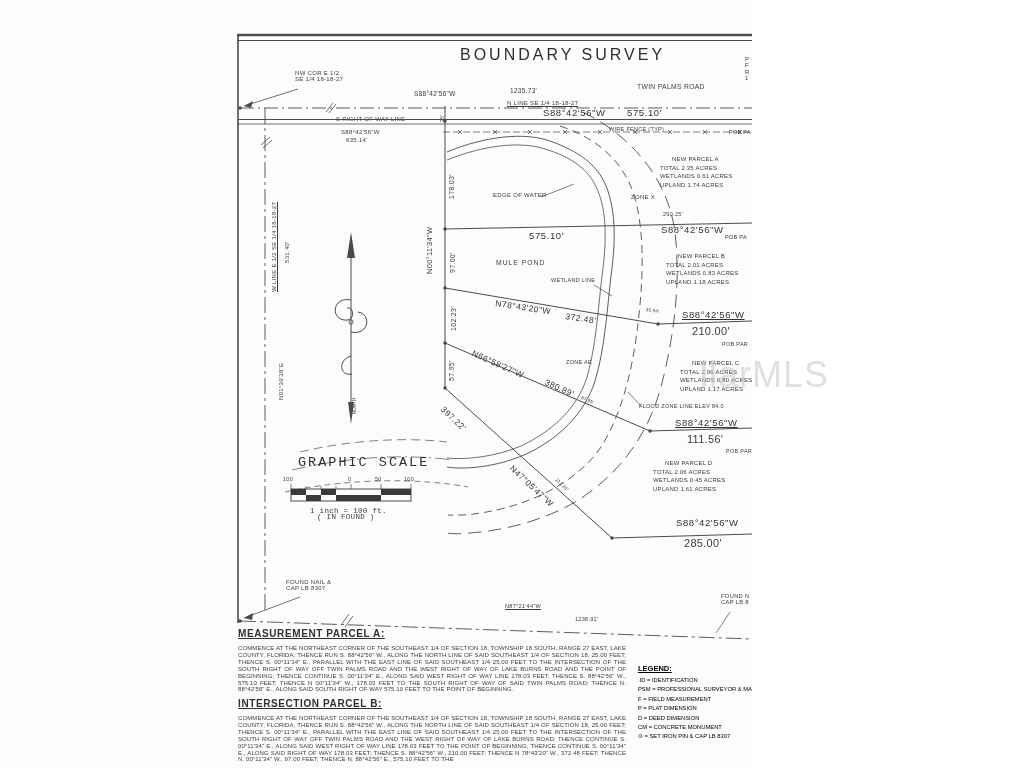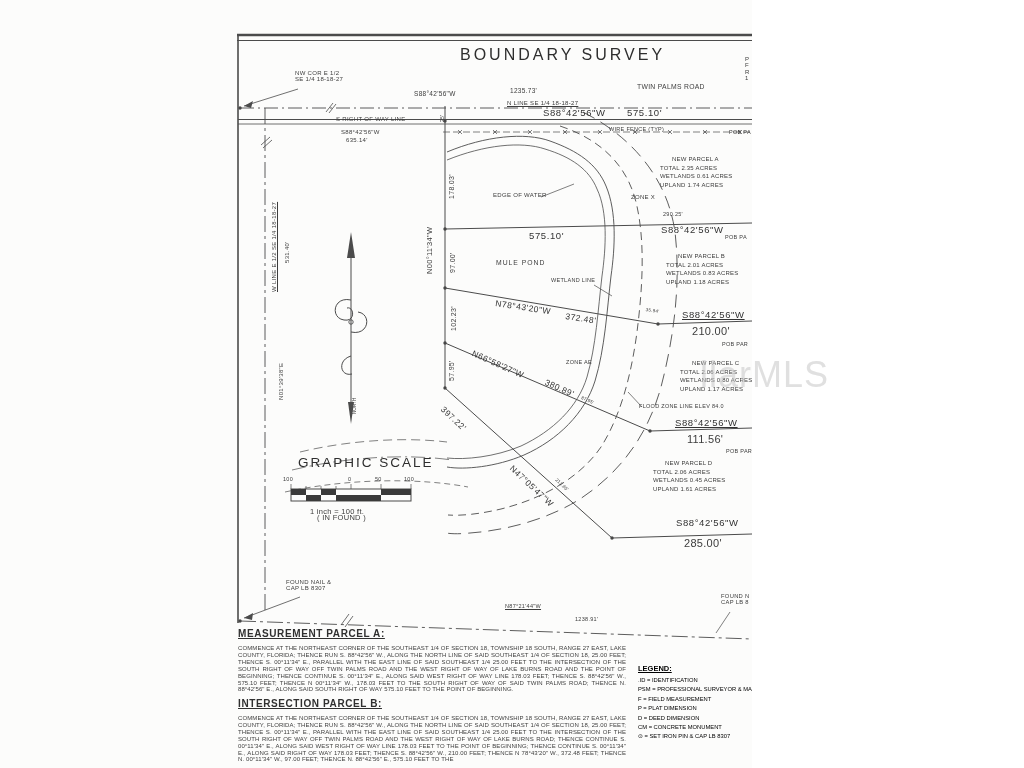--- a/index.html
+++ b/index.html
@@ -14,21 +14,21 @@
   .rot24{transform:rotate(24deg);transform-origin:0 0;}
   .rot44{transform:rotate(43deg);transform-origin:0 0;}
   .big{font-size:9.5px;letter-spacing:.6px;color:#333;}
   .med{font-size:8.5px;letter-spacing:.5px;color:#333;}
   .d75{font-size:11px;}
   .tiny{font-size:4.6px;letter-spacing:.2px;}
   .f5{font-size:5.5px;}
   .f6{font-size:6px;}
   .f7{font-size:7px;}
   .u{text-decoration:underline;}
-  .serif{font-family:Liberation Sans, sans-serif;}
+  .serif{font-family:Liberation Mono, monospace;}
   .title{font-size:16px;letter-spacing:3px;color:#2e2e2e;}
   .gs-title{font-size:13.5px;letter-spacing:2px;color:#2e2e2e;}
   .parcel{position:absolute;z-index:2;font-size:6px;line-height:8.7px;color:#3c3c3c;
           letter-spacing:.2px;white-space:nowrap;}
   .parcel .pname{margin-left:12px;}
   .stack div{white-space:nowrap;}
   .desc-title{position:absolute;z-index:2;font-size:10px;font-weight:bold;color:#303030;
               text-decoration:underline;letter-spacing:.6px;white-space:nowrap;}
   .desc-body{position:absolute;z-index:2;width:388px;font-size:6px;line-height:6.9px;
              color:#404040;text-align:justify;letter-spacing:.1px;}

